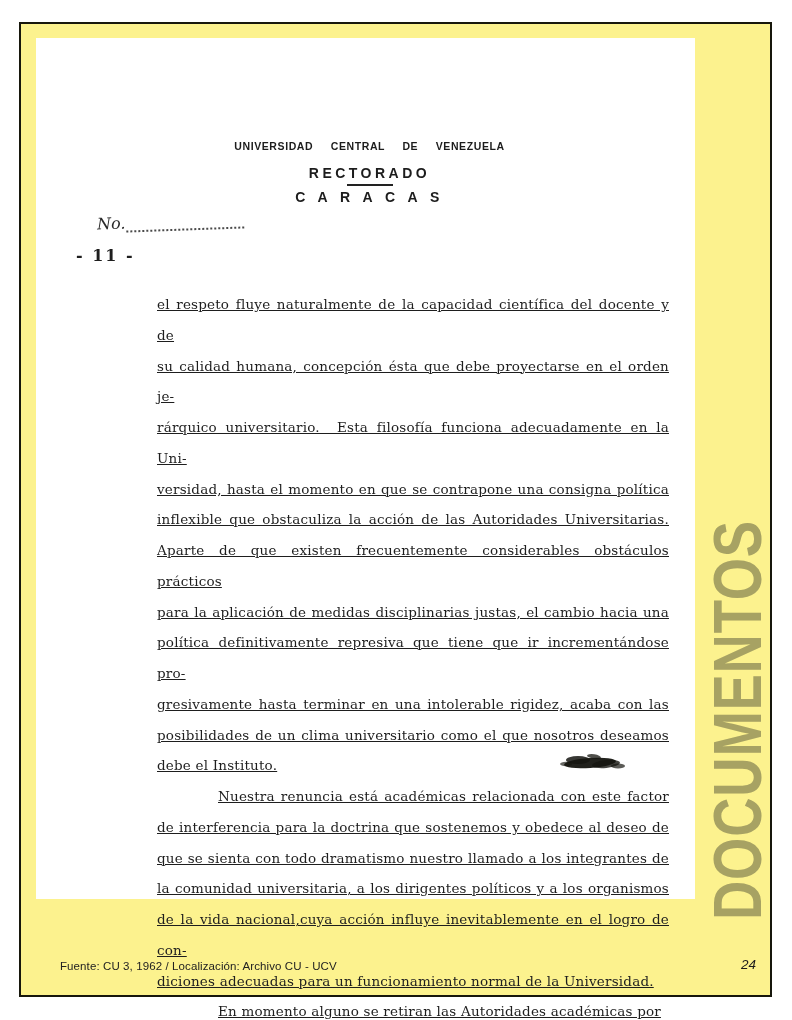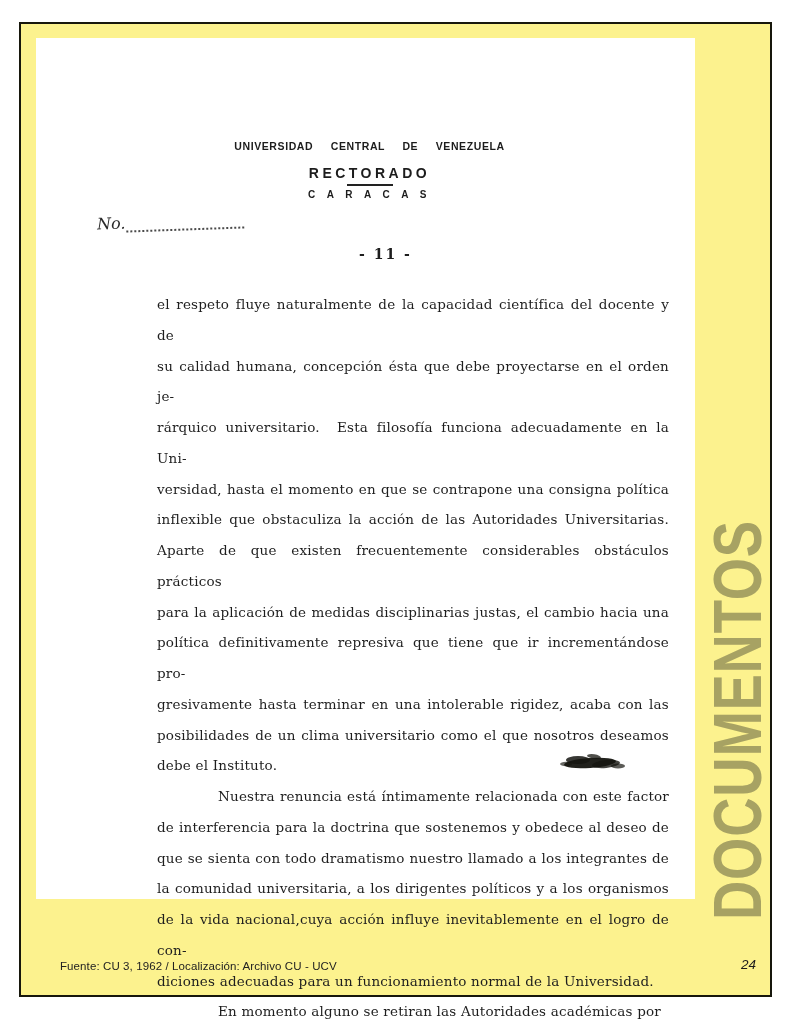--- a/index.html
+++ b/index.html
@@ -18,40 +18,40 @@
 
   .page{position:absolute;left:15px;top:14px;width:659px;height:861px;
     background:#ffffff;}
 
   
   .letterhead{position:absolute;left:0;top:102px;width:100%;text-align:center;
     color:#1c1c1c;padding-left:8px;}
   .lh1{font-size:10.5px;font-weight:600;letter-spacing:0.6px;word-spacing:14px;}
   .lh2{margin-top:13px;font-size:14px;font-weight:700;letter-spacing:3.5px;}
   .lh-rule{width:46px;height:1.5px;background:#222;margin:3px auto 3px;}
-  .lh3{font-size:10px;font-weight:600;letter-spacing:4.5px;}
+  .lh3{font-size:14px;font-weight:600;letter-spacing:4.5px;}
 
   
   .no-line{position:absolute;left:61px;top:174px;display:flex;align-items:flex-end;
     transform:rotate(-2deg);}
   .no-label{font-family:"DejaVu Serif",serif;font-style:italic;font-size:16px;
     color:#2a2a2a;}
   .no-dots{display:inline-block;width:118px;border-bottom:2px dotted #4a4a4a;
     height:14px;margin-left:1px;}
 
   
-  .folio{position:absolute;left:0;top:208px;width:100%;text-align:center;
-    padding-left:40px;font-family:"DejaVu Serif",serif;font-size:14px;
+  .folio{position:absolute;left:0;top:208px;width:100%;
+    padding-left:40px;font-family:"DejaVu Serif",serif;font-size:16px;
     font-weight:600;letter-spacing:2px;color:var(--ink);}
 
   
   .body-text{position:absolute;left:121px;top:251px;width:512px;
     font-family:"DejaVu Serif",serif;font-size:13.5px;line-height:30.75px;
     color:var(--ink);letter-spacing:0.2px;}
-  .body-text .line{white-space:normal;}
+  .body-text .line{white-space:normal;text-decoration:underline;}
   .body-text .line.fill{text-align:justify;text-align-last:justify;}
   .body-text .line.indent{text-indent:61px;}
 
   
   .smudge{position:absolute;left:520px;top:714px;width:72px;height:22px;}
 
   
   .side-title{position:absolute;left:456px;top:660px;width:520px;height:72px;
     display:flex;align-items:center;justify-content:center;
     transform:rotate(-90deg) scaleX(0.8);transform-origin:center;
@@ -91,21 +91,21 @@
           <div class="line fill">su calidad humana, concepción ésta que debe proyectarse en el orden je-</div>
           <div class="line fill">rárquico universitario.&nbsp; Esta filosofía funciona adecuadamente en la Uni-</div>
           <div class="line fill">versidad, hasta el momento en que se contrapone una consigna política</div>
           <div class="line fill">inflexible que obstaculiza la acción de las Autoridades Universitarias.</div>
           <div class="line fill">Aparte de que existen frecuentemente considerables obstáculos prácticos</div>
           <div class="line fill">para la aplicación de medidas disciplinarias justas, el cambio hacia una</div>
           <div class="line fill">política definitivamente represiva que tiene que ir incrementándose pro-</div>
           <div class="line fill">gresivamente hasta terminar en una intolerable rigidez, acaba con las</div>
           <div class="line fill">posibilidades de un clima universitario como el que nosotros deseamos</div>
           <div class="line">debe el Instituto.</div>
-          <div class="line fill indent">Nuestra renuncia está íntimamente relacionada con este factor</div>
+          <div class="line fill indent">Nuestra renuncia está académicas relacionada con este factor</div>
           <div class="line fill">de interferencia para la doctrina que sostenemos y obedece al deseo de</div>
           <div class="line fill">que se sienta con todo dramatismo nuestro llamado a los integrantes de</div>
           <div class="line fill">la comunidad universitaria, a los dirigentes políticos y a los organismos</div>
           <div class="line fill">de la vida nacional,cuya acción influye inevitablemente en el logro de con-</div>
           <div class="line">diciones adecuadas para un funcionamiento normal de la Universidad.</div>
           <div class="line indent">En momento alguno se retiran las Autoridades académicas por</div>
         </div>
 
       <div class="smudge">
         <svg width="72" height="22" viewBox="0 0 72 22" xmlns="http://www.w3.org/2000/svg">

